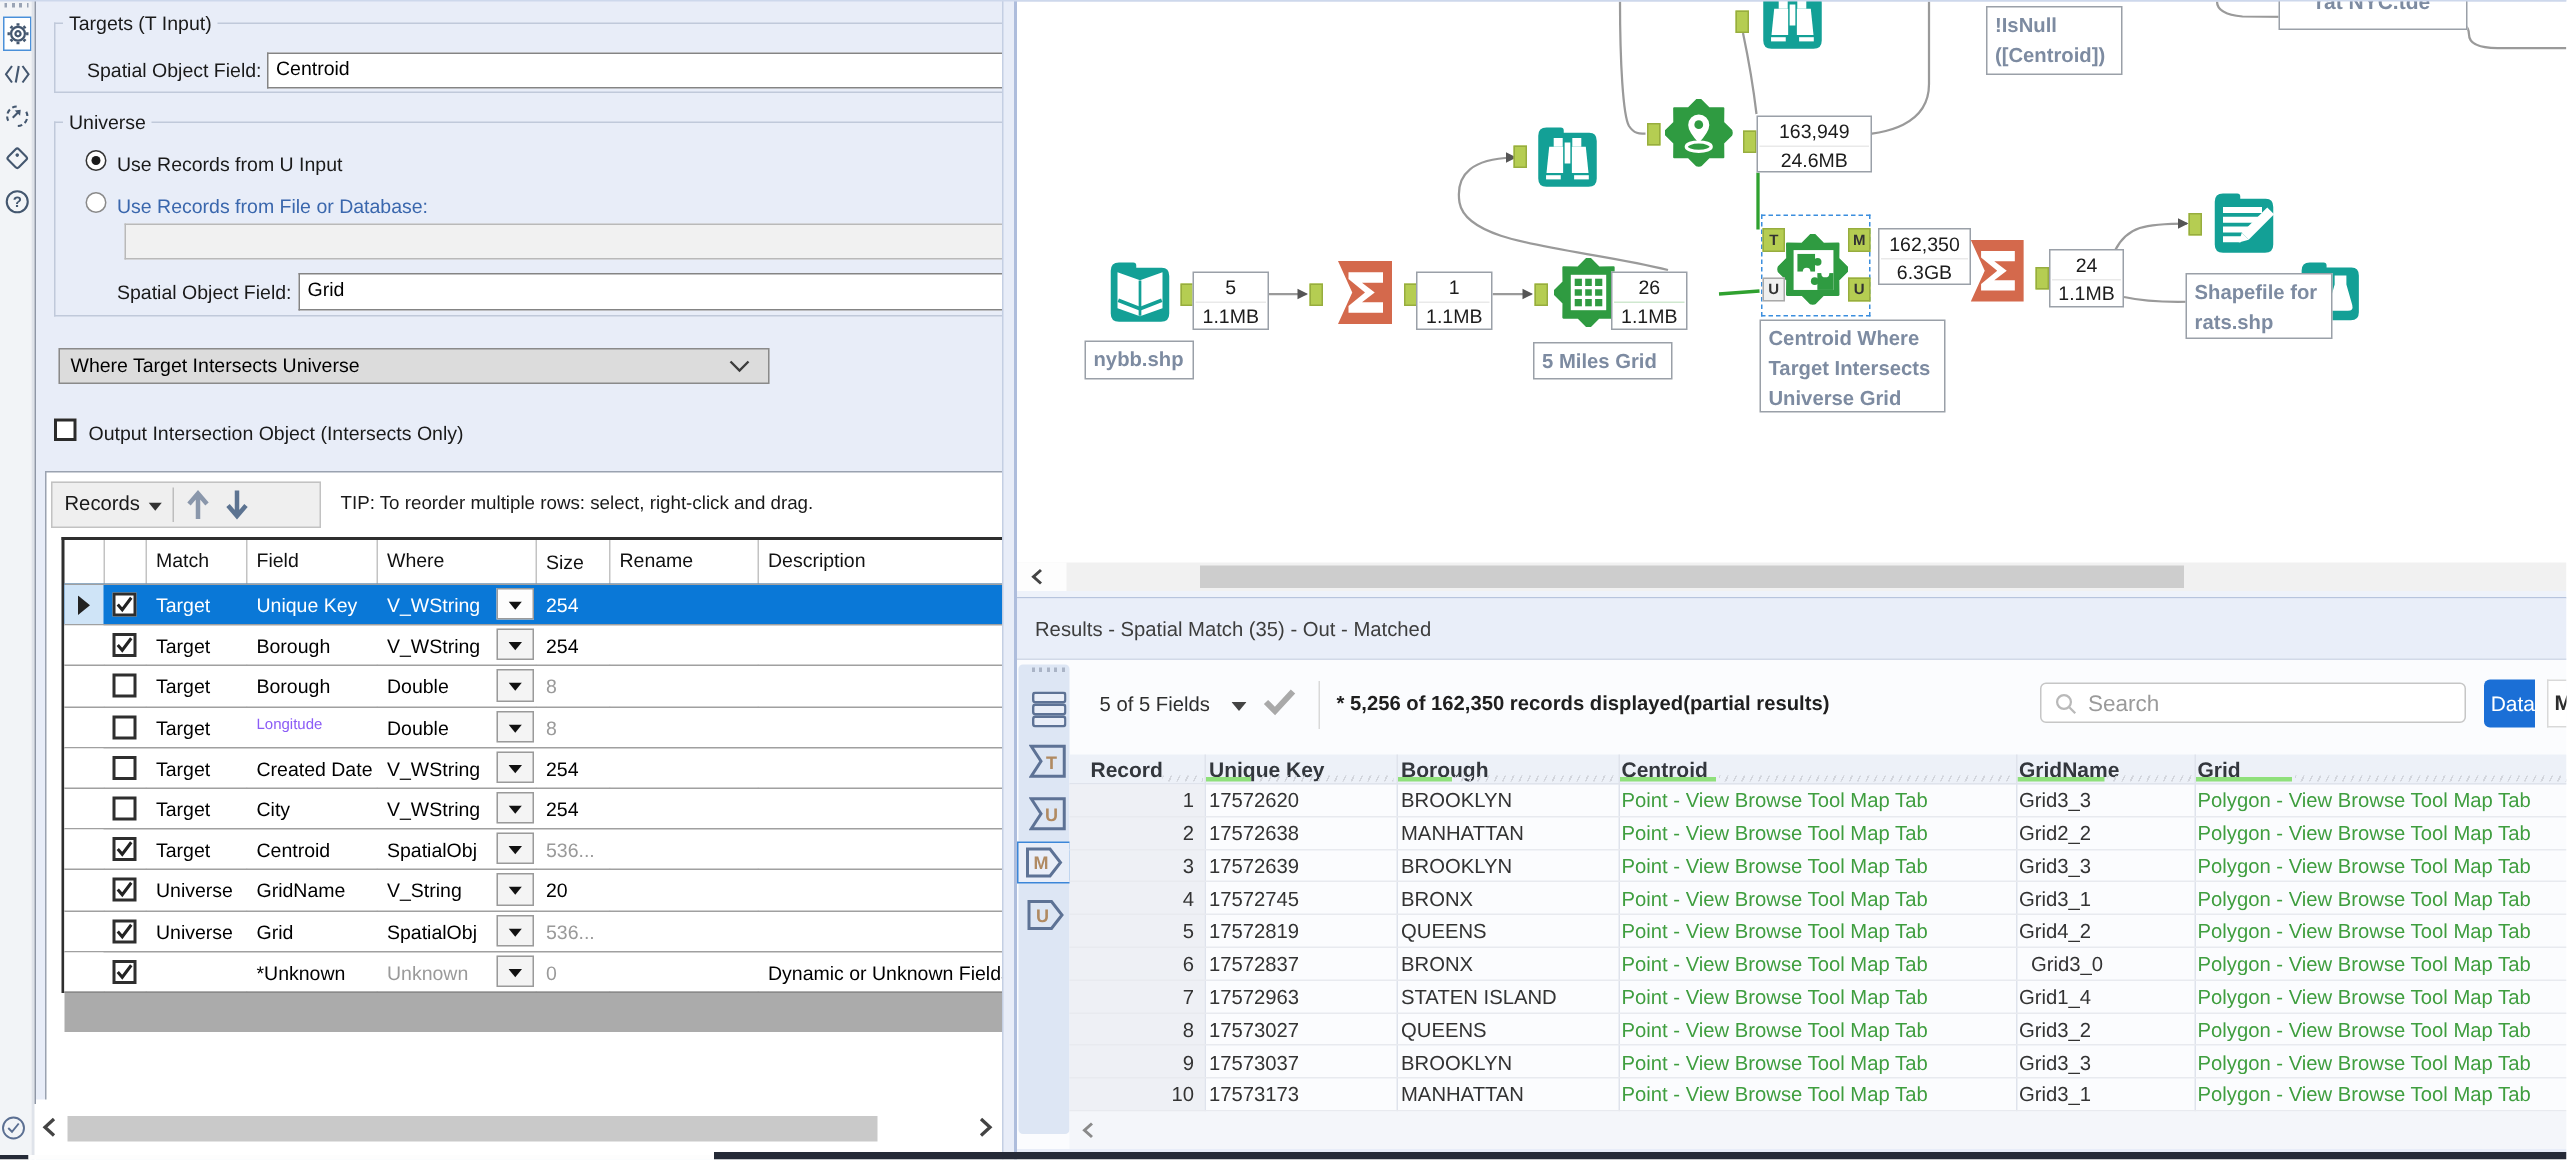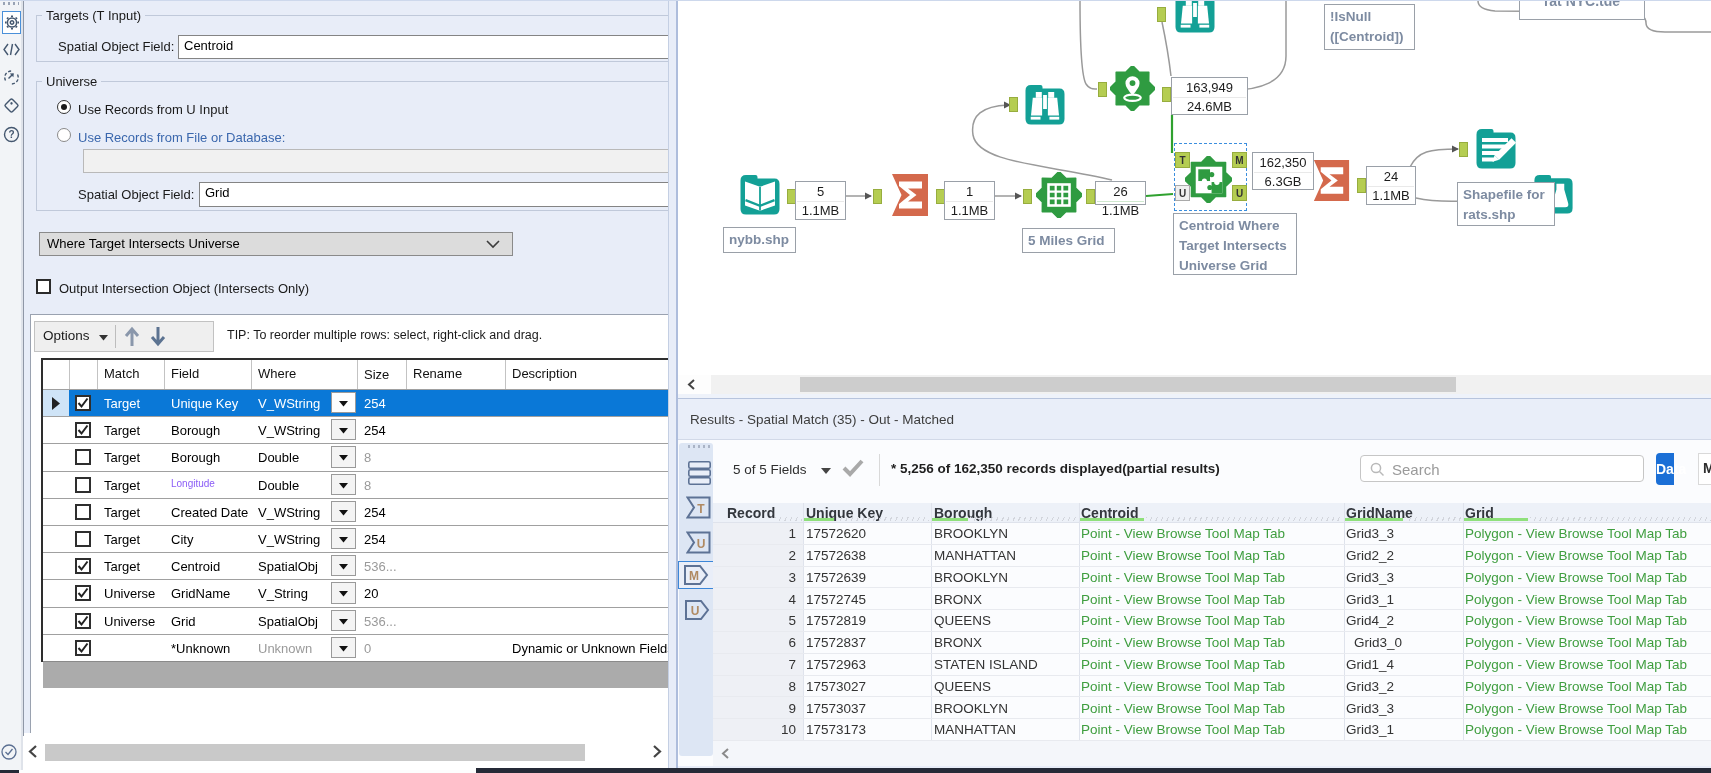--- a/index.html
+++ b/index.html
@@ -119,21 +119,21 @@
           <polyline points="1,1 7,7 13,1" fill="none" stroke="#3c3c3c" stroke-width="1.6"></polyline>
         </svg>
     </div>
 
     <div class="abs" style="left:12px; top:279px; width:15px; height:15px; background:#fff; border:2px solid #2b2b2b;"></div>
     <div class="clabel" style="left:35px; top:281px;">Output Intersection Object (Intersects Only)</div>
   </div>
   <div class="abs" id="optsect">
 
     <div class="abs" style="left:3px; top:6px; width:180px; height:31px; background:#efefef; border:1px solid #c2c2c2;"></div>
-    <div class="abs" style="left:12px; top:13px; font-size:13.5px; color:#1a1a1a;">Options</div>
+    <div class="abs" style="left:12px; top:13px; font-size:13.5px; color:#1a1a1a;">Records</div>
     <svg class="abs" style="left:68px; top:20px;" width="9" height="6">
         <polygon points="0,0 9,0 4.5,5.5" fill="#333"></polygon>
       </svg>
     <div class="abs" style="left:84px; top:10px; width:1px; height:23px; background:#bdbdbd;"></div>
     <svg class="abs" style="left:92px; top:10px;" width="18" height="23">
         <path d="M9 21 L9 6 M3 11 L9 4 L15 11" fill="none" stroke="#8a97ab" stroke-width="3"></path>
       </svg>
     <svg class="abs" style="left:118px; top:10px;" width="18" height="23">
         <path d="M9 2 L9 17 M3 12 L9 19 L15 12" fill="none" stroke="#5c7391" stroke-width="3"></path>
       </svg>
@@ -324,21 +324,21 @@
       </svg>
     <div class="anchor" style="left:258px; top:188px;"></div>
     <div class="badge" style="left:266px; top:180px; width:51px; height:39px;">1<br>1.1MB<b style="position:absolute; left:1px; right:1px; top:19px; height:1px; background:#e9e9e9;"></b></div>
     <div class="anchor" style="left:345px; top:188px;"></div>
     <svg class="abs" style="left:358px; top:171px;" width="46" height="46" viewBox="0 0 46 46">
         <polygon points="23.0,-0.6 29.9,6.4 39.7,6.3 39.6,16.1 46.6,23.0 39.6,29.9 39.7,39.7 29.9,39.6 23.0,46.6 16.1,39.6 6.3,39.7 6.4,29.9 -0.6,23.0 6.4,16.1 6.3,6.3 16.1,6.4" fill="#2f9b41" stroke="#2f9b41" stroke-width="1.5" stroke-linejoin="round"></polygon>
         <rect x="12.5" y="12.5" width="21" height="21" fill="none" stroke="#fff" stroke-width="2.6"></rect>
 <path d="M19.7 12.5 V33.5 M26.3 12.5 V33.5 M12.5 19.7 H33.5 M12.5 26.3 H33.5" stroke="#fff" stroke-width="2.2"></path>
       </svg>
     <div class="anchor" style="left:408px; top:188px;"></div>
-    <div class="badge" style="left:417px; top:180px; width:51px; height:24px;">26<br>1.1MB<b style="position:absolute; left:1px; right:1px; top:19px; height:1px; background:#cfe8cf;"></b></div>
+    <div class="badge" style="left:396px; top:180px; width:51px; height:39px;">26<br>1.1MB<b style="position:absolute; left:1px; right:1px; top:19px; height:1px; background:#cfe8cf;"></b></div>
     <div class="abs" style="left:496px; top:142px; width:73px; height:68px; border:1.5px dashed #3b8ede;"></div>
     <svg class="abs" style="left:507px; top:155px; width:47px; height:47px;" width="46" height="46" viewBox="0 0 46 46">
         <polygon points="23.0,-0.6 29.9,6.4 39.7,6.3 39.6,16.1 46.6,23.0 39.6,29.9 39.7,39.7 29.9,39.6 23.0,46.6 16.1,39.6 6.3,39.7 6.4,29.9 -0.6,23.0 6.4,16.1 6.3,6.3 16.1,6.4" fill="#2f9b41" stroke="#2f9b41" stroke-width="1.5" stroke-linejoin="round"></polygon>
         <rect x="10.5" y="10.5" width="26" height="26" fill="#fff"></rect>
 <rect x="13" y="13" width="11.5" height="11.5" fill="#2f9b41"></rect>
 <circle cx="26.2" cy="18.2" r="2.5" fill="#2f9b41"></circle>
 <circle cx="19" cy="24.6" r="2.5" fill="#fff"></circle>
 <rect x="26" y="25.5" width="10.5" height="11" fill="#2f9b41"></rect>
 <circle cx="24.3" cy="30.8" r="2.5" fill="#2f9b41"></circle>
 <circle cx="31.2" cy="25.7" r="2.6" fill="#fff"></circle>
@@ -426,21 +426,21 @@
         <path d="M3 10 L9 16 L21 3" fill="none" stroke="#a9a9a9" stroke-width="4"></path>
       </svg>
     <div class="abs" style="left:201px; top:55px; width:1px; height:32px; background:#d9d9d9;"></div>
     <div class="abs" style="left:213px; top:62px; font-size:13.5px; font-weight:700; color:#1f1f1f;">* 5,256 of 162,350 records displayed(partial results)</div>
     <div class="abs" style="left:682px; top:56px; width:284px; height:27px; background:#fff; border:1px solid #c6c6c6; border-radius:4px;"></div>
     <svg class="abs" style="left:692px; top:63px;" width="15" height="15">
         <circle cx="6" cy="6" r="4.6" fill="none" stroke="#b9b9b9" stroke-width="1.5"></circle>
         <path d="M9.5 9.5 L13.5 13.5" stroke="#b9b9b9" stroke-width="1.5"></path>
       </svg>
     <div class="abs" style="left:714px; top:62px; font-size:15px; color:#9a9a9a;">Search</div>
-    <div class="abs" style="left:978px; top:54px; width:18px; height:32px; background:#1b6fd6; border-radius:4px 0 0 4px; color:#fff; font-size:14px; font-weight:700; text-align:right; line-height:32px;">Data</div>
+    <div class="abs" style="left:978px; top:54px; width:34px; height:32px; background:#1b6fd6; border-radius:4px 0 0 4px; color:#fff; font-size:14px; font-weight:400; text-align:right; line-height:32px;">Data</div>
     <div class="abs" style="left:1020px; top:54px; width:13px; height:32px; background:#fff; border:1px solid #d9d9d9; border-right:none;"></div>
     <div class="abs" style="left:1025px; top:61px; font-size:14px; font-weight:700; color:#2e2e2e;">M</div>
     <div class="abs" style="left:10px; top:46px; width:22px; height:3px; background:repeating-linear-gradient(90deg,#aab4c6 0 2px,transparent 2px 5px);"></div>
     <svg class="abs" style="left:10px; top:62px;" width="23" height="24" viewBox="0 0 23 24">
         <rect x="0.8" y="0.8" width="21.4" height="6.4" rx="1.5" fill="#e9eef8" stroke="#5d7295" stroke-width="1.6"></rect>
         <rect x="0.8" y="8.8" width="21.4" height="6.4" rx="1.5" fill="#e9eef8" stroke="#5d7295" stroke-width="1.6"></rect>
         <rect x="0.8" y="16.8" width="21.4" height="6.4" rx="1.5" fill="#e9eef8" stroke="#5d7295" stroke-width="1.6"></rect>
       </svg>
     <svg class="abs" style="left:8px; top:97px;" width="25" height="23" viewBox="0 0 25 23">
         <polygon points="1.5,1.5 23.5,1.5 23.5,21.5 1.5,21.5 8,11.5" fill="none" stroke="#5d7295" stroke-width="2"></polygon>

